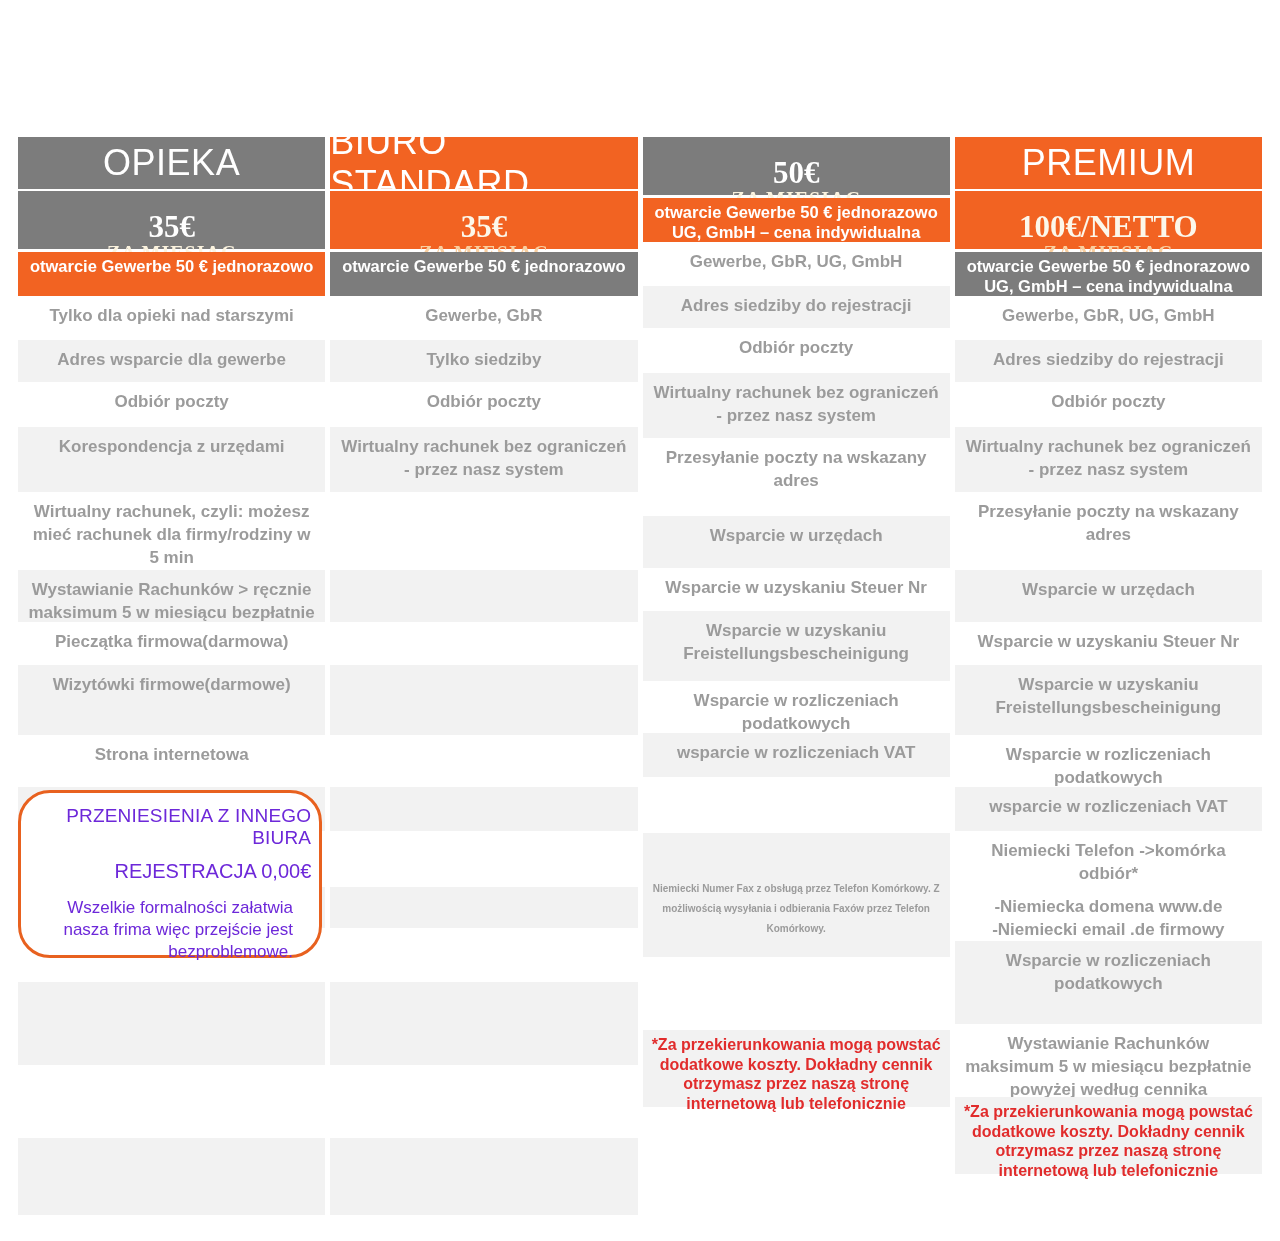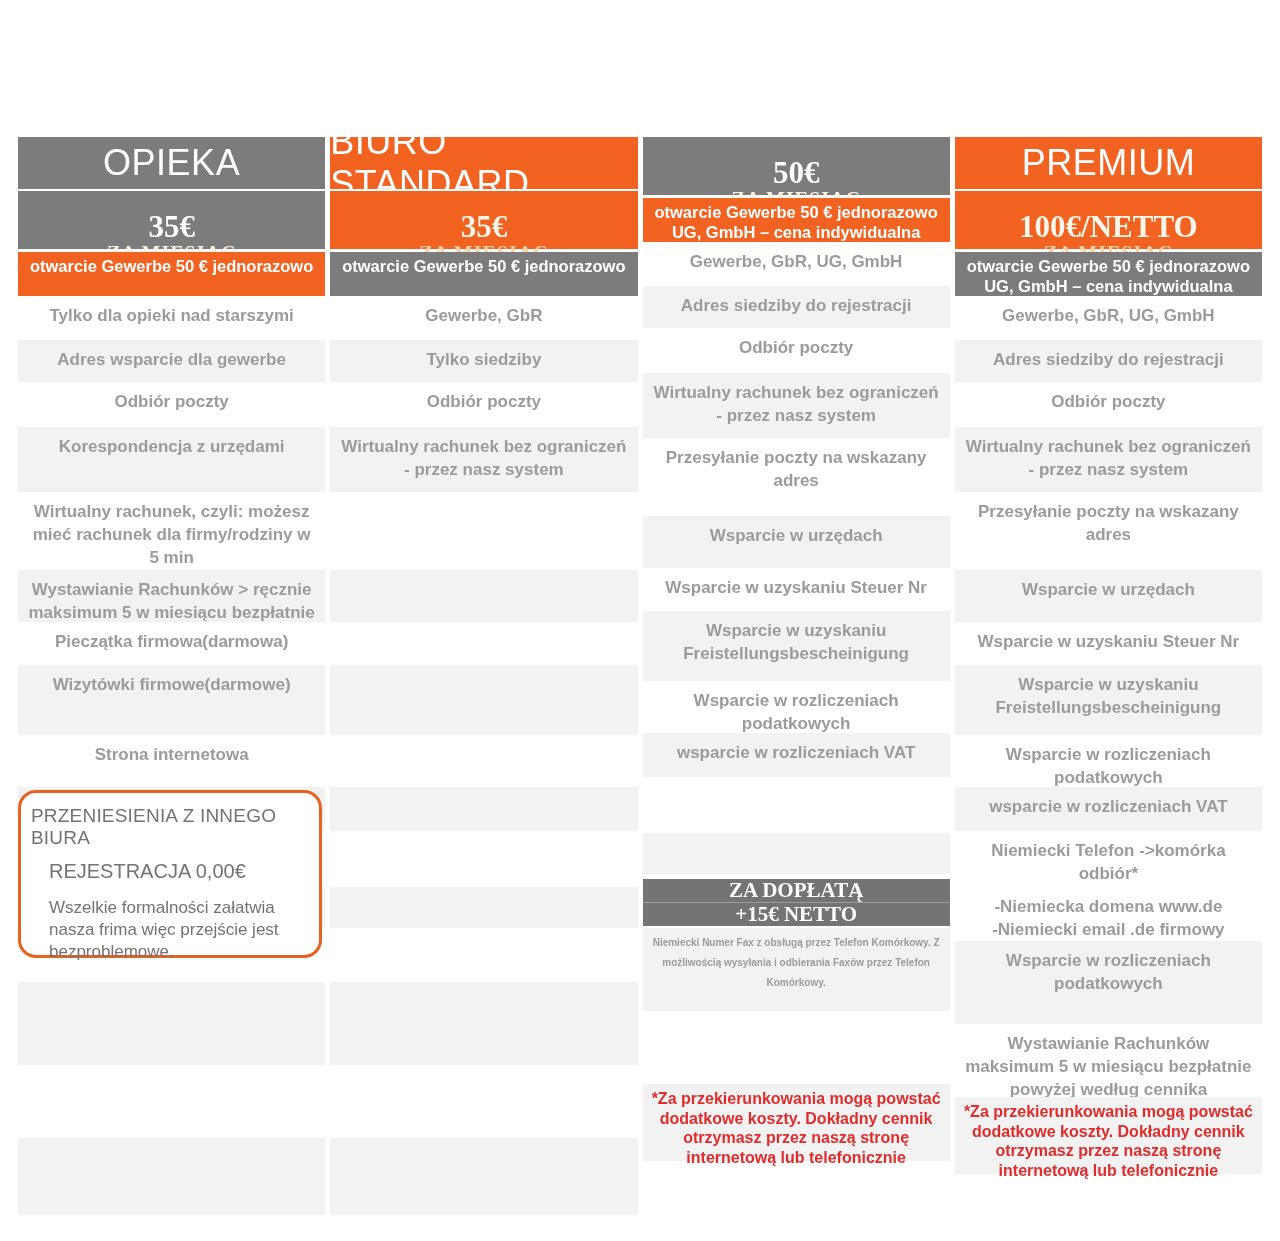--- a/index.html
+++ b/index.html
@@ -39,22 +39,22 @@
   .prelines{white-space:pre-line;}
   .p0{padding:0;}
 
   
   .banner{margin-top:5px;height:47px;background:#747474;color:#fff;text-align:center;
       font-family:"Liberation Serif", serif;font-weight:bold;font-size:21px;line-height:23px;}
   .banner .b1{border-bottom:1px solid #9d9d9d;}
 
   
   .tbox{position:absolute;left:0;right:3px;top:653px;height:168px;background:#fff;
-      border:3px solid #e8611f;border-radius:18px;box-sizing:border-box;z-index:2;
-      text-align:left;padding:12px 8px 0 10px;color:#737373;font-weight:normal;}
+      border:3px solid #e8611f;border-radius:32px;box-sizing:border-box;z-index:2;
+      text-align:right;padding:12px 8px 0 10px;color:#6d28d9;font-weight:normal;}
   .tbox .t{font-size:19px;letter-spacing:.2px;}
   .tbox .s{font-size:20px;margin:11px 0 0 18px;}
   .tbox .b{font-size:17px;line-height:22px;margin:14px 0 0 18px;width:244px;}
 </style>
 </head>
 <body>
 
 <div class="table">
 
   <div class="col">
@@ -132,26 +132,20 @@
     <div class="cell r3">Odbiór poczty</div>
     <div class="cell r4 g">Wirtualny rachunek  bez ograniczeń - przez nasz system</div>
     <div class="cell r5">Przesyłanie poczty na wskazany adres</div>
     <div class="cell r6 g">Wsparcie w urzędach</div>
     <div class="cell r7">Wsparcie w uzyskaniu Steuer Nr</div>
     <div class="cell r8 g">Wsparcie w uzyskaniu Freistellungsbescheinigung</div>
     <div class="cell r9">Wsparcie w rozliczeniach podatkowych</div>
     <div class="cell r10 g">wsparcie w rozliczeniach VAT</div>
     <div class="cell r11"></div>
     <div class="cell r12 g"></div>
-    <div class="cell r13 p0">
-      <div class="banner">
-        <div class="b1">ZA DOPŁATĄ</div>
-        <div class="b2">+15€ NETTO</div>
-      </div>
-    </div>
     <div class="cell r14 g small">Niemiecki Numer Fax z obsługą przez Telefon Komórkowy. Z możliwością wysyłania i odbierania Faxów przez Telefon Komórkowy.</div>
     <div class="cell r15"></div>
     <div class="cell r16 g red">*Za przekierunkowania mogą powstać dodatkowe koszty. Dokładny cennik otrzymasz przez naszą stronę internetową lub telefonicznie</div>
   </div>
 
   <div class="col">
     <div class="hd orange">PREMIUM</div>
     <div class="price orange">
       <div class="amt">100€/NETTO</div>
       <div class="per">ZA MIESIĄC</div>

